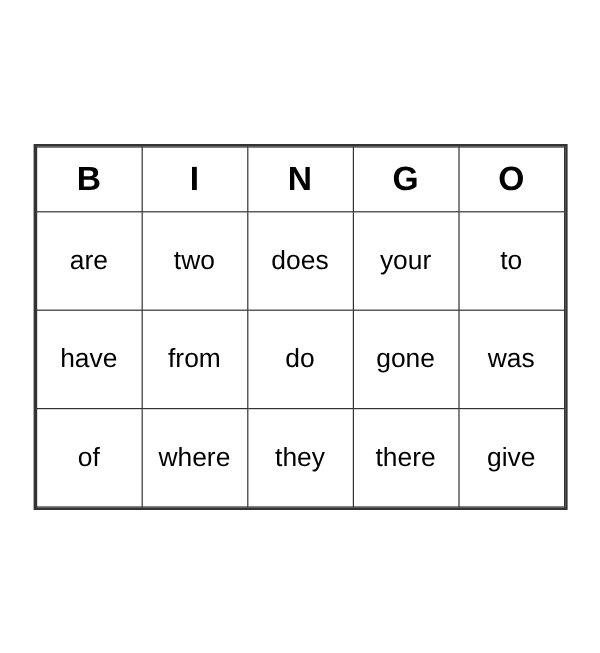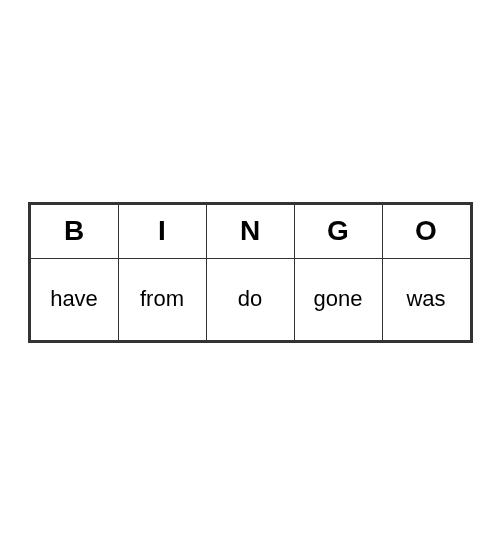--- a/index.html
+++ b/index.html
@@ -57,22 +57,36 @@
     <thead>
       <tr class="header-row">
         <th>B</th>
         <th>I</th>
         <th>N</th>
         <th>G</th>
         <th>O</th>
       </tr>
     </thead>
     <tbody id="bingo-body">
+    <tr>
+          <td>are</td>
+          <td>two</td>
+          <td>does</td>
+          <td>your</td>
+          <td>to</td>
+        </tr>
         <tr>
           <td>have</td>
           <td>from</td>
           <td>do</td>
           <td>gone</td>
           <td>was</td>
         </tr>
+        <tr>
+          <td>of</td>
+          <td>where</td>
+          <td>they</td>
+          <td>there</td>
+          <td>give</td>
+        </tr>
       </tbody>
   </table>
 </div>
 
 </body></html>

